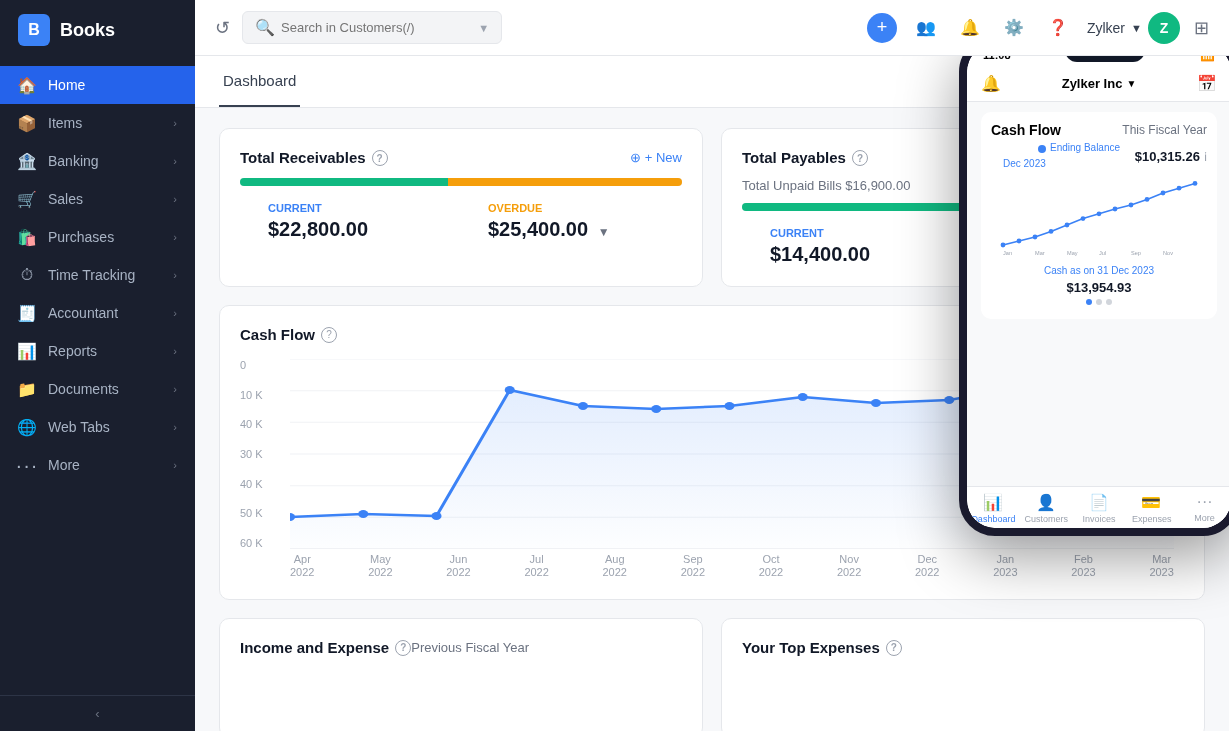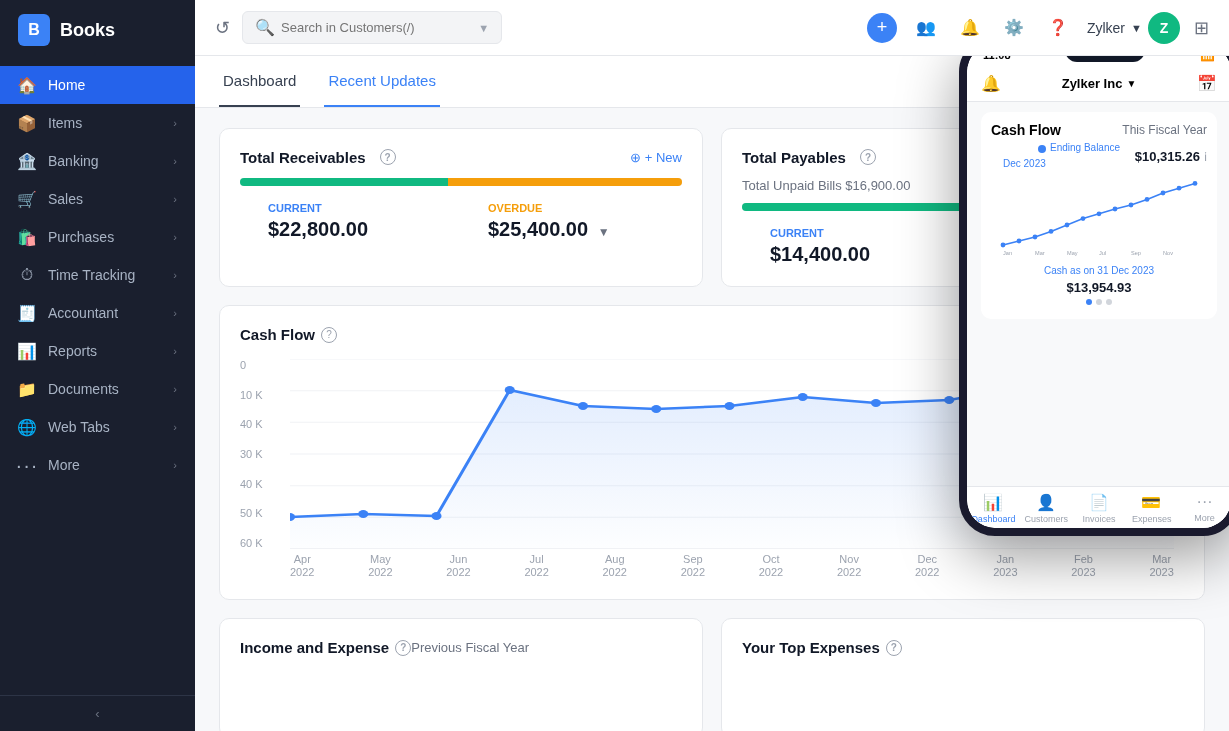--- a/index.html
+++ b/index.html
@@ -182,21 +182,21 @@
       border: 1px solid #e5e7eb;
     }
 
     .card-header {
       display: flex;
       align-items: center;
       justify-content: space-between;
       margin-bottom: 12px;
     }
     .card-title {
-      display: flex; align-items: flex-start; gap: 14px;
+      display: flex; align-items: flex-end; gap: 6px;
       font-size: 15px; font-weight: 600; color: #111827;
     }
     .card-new-btn {
       display: flex; align-items: center; gap: 4px;
       color: #3b82f6; font-size: 13px; cursor: pointer;
     }
     .card-subtitle { font-size: 13px; color: #6b7280; margin-bottom: 10px; }
 
     .progress-bar-container { height: 8px; border-radius: 4px; background: #e5e7eb; margin-bottom: 16px; display: flex; overflow: hidden; }
     .progress-bar-green { background: #10b981; height: 100%; }
@@ -457,23 +457,20 @@
       <div class="topbar-grid">⊞</div>
     </div>
   </div>
 
   <div class="content">
 
     <div class="tabs-bar">
       <div class="tabs">
         <div class="tab inactive">
           <span>Dashboard</span>
-        </div>
-        <div class="tab active">
-          <span>Recent Updates</span>
         </div>
       </div>
       <div class="getting-started-btn">
         <span style="width:18px;height:18px;border-radius:50%;border:1px solid #3b82f6;display:inline-flex;align-items:center;justify-content:center;font-size:10px;">▶</span>
         <span>Getting Started</span>
       </div>
     </div>
 
     <div class="dashboard-content">
 

